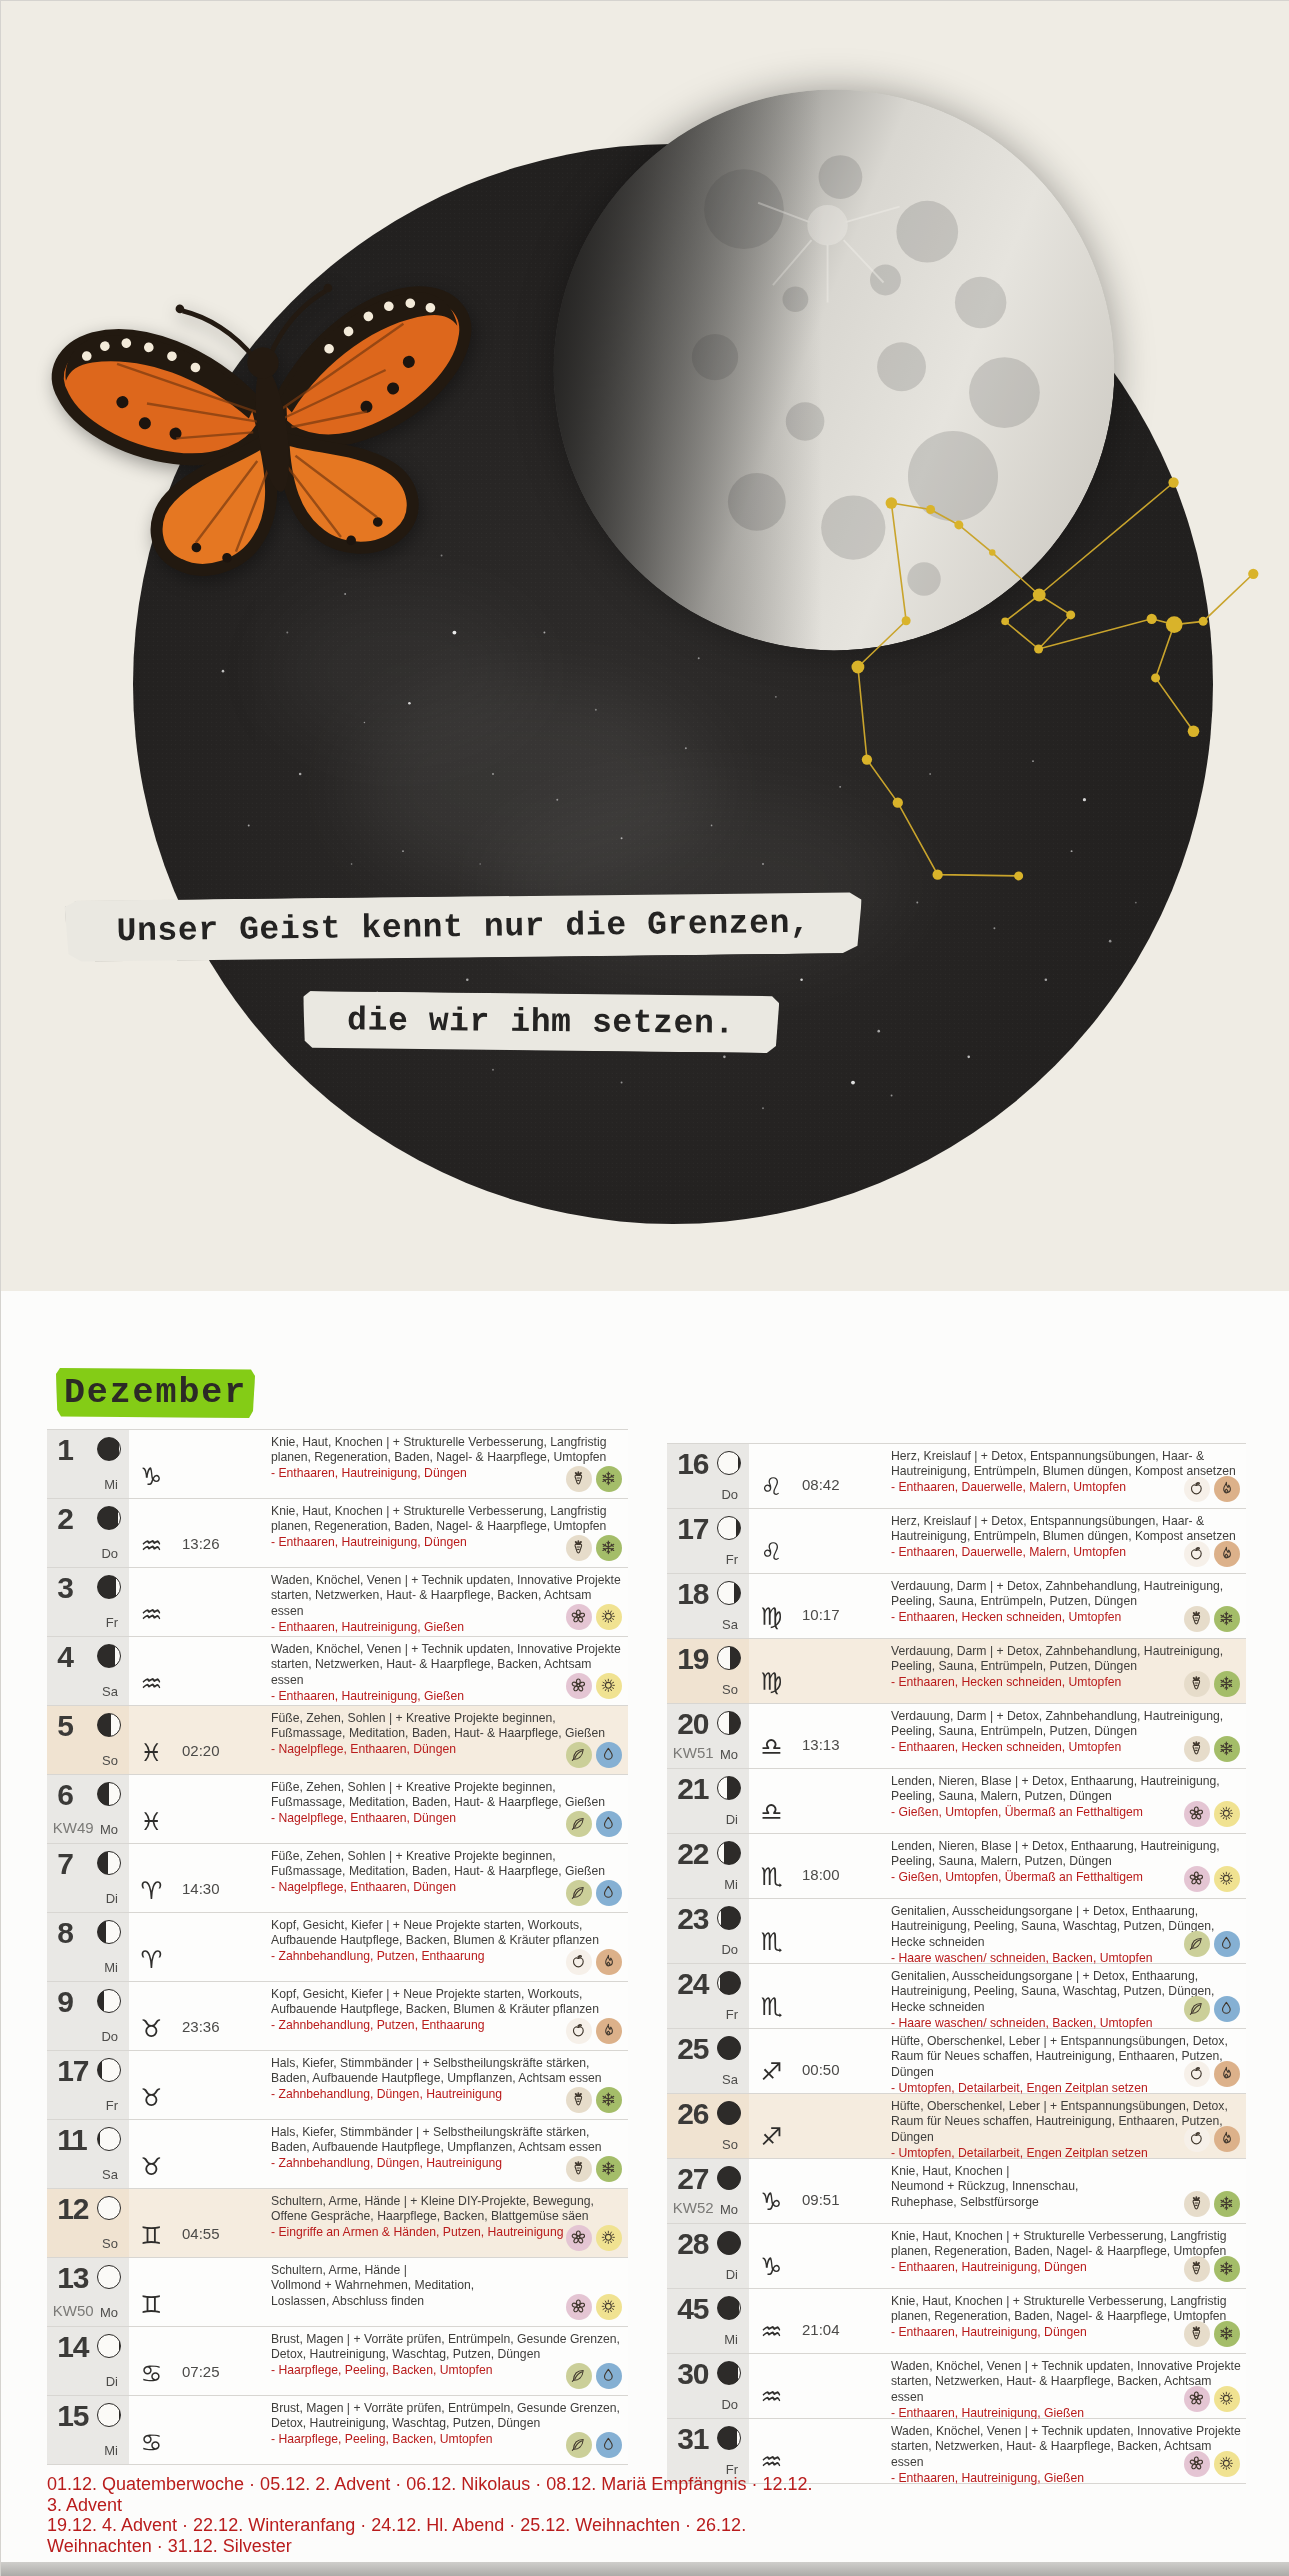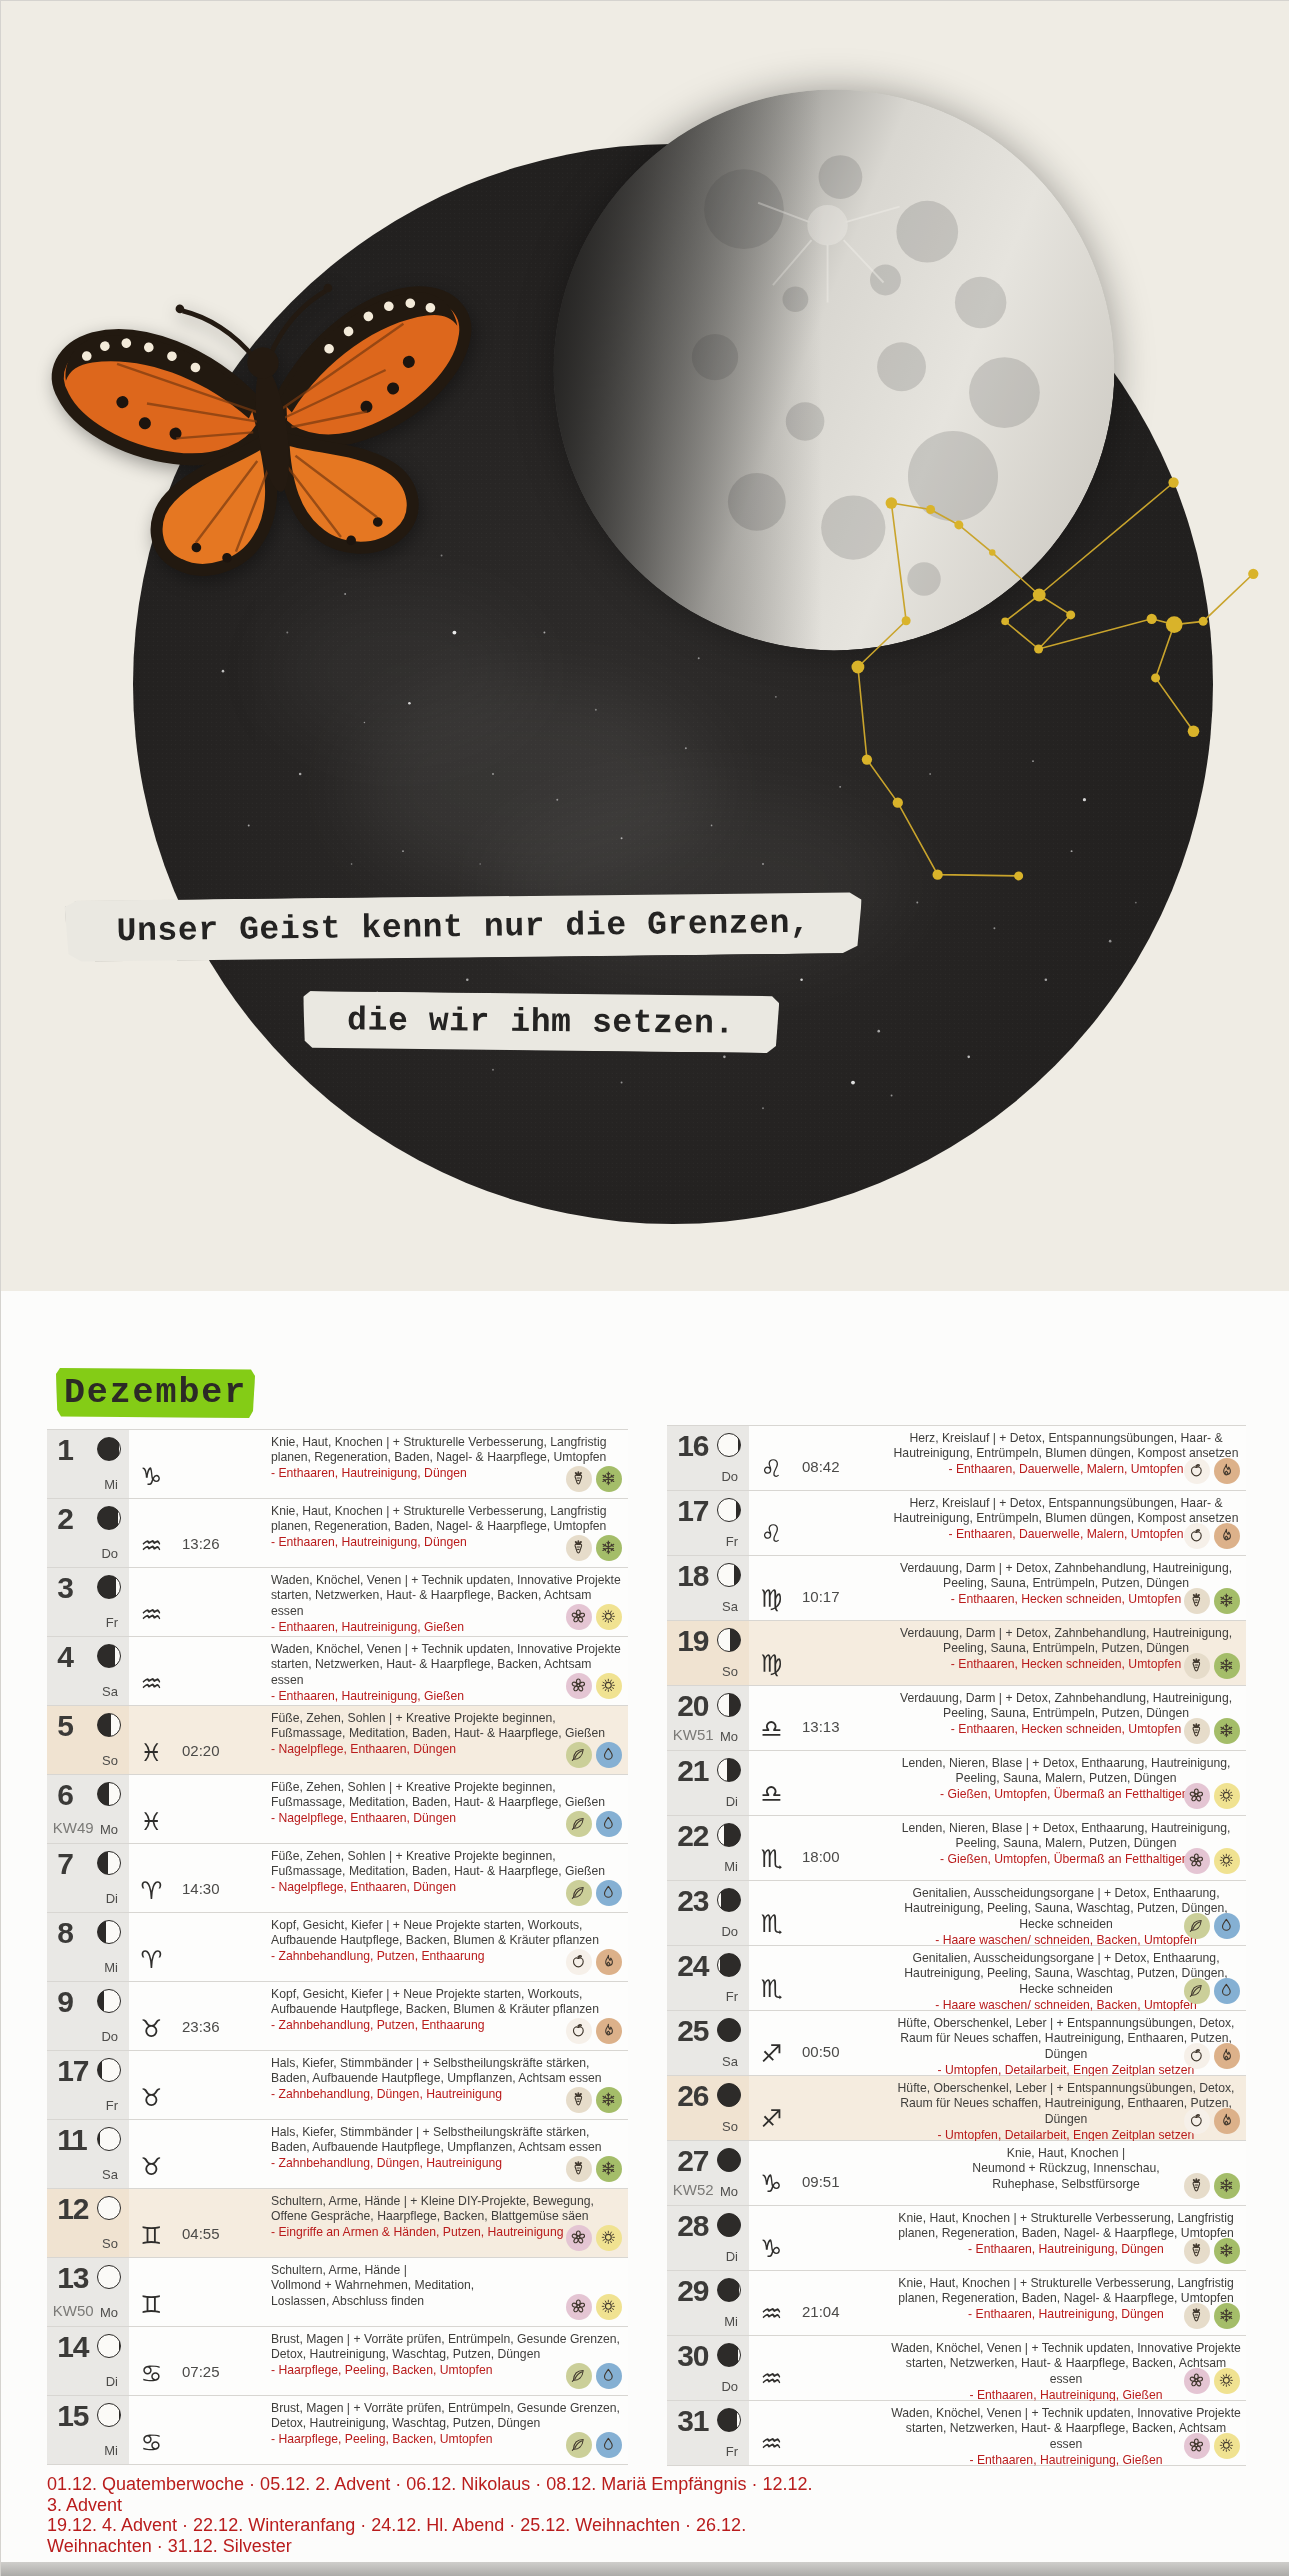--- a/index.html
+++ b/index.html
@@ -30,21 +30,21 @@
   
   .calendar{position:absolute;left:0;top:1290px;width:1290px;height:1286px;background:#fcfcfb;}
   .month-tape{position:absolute;left:55px;top:77px;width:199px;height:50px;background:#84cc16;
         box-shadow:0 1.3px 3.9px rgba(0,0,0,.18);display:flex;align-items:center;justify-content:center;
         clip-path:polygon(0% 12%,2% 0%,98% 3%,100% 16%,99% 86%,97% 100%,2.5% 97%,0.6% 84%);}
   .month-tape span{font-family:"Liberation Mono",monospace;font-weight:bold;font-size:35px;
         letter-spacing:1.9px;color:#2c2a26;}
 
   .col{position:absolute;border-top:1.3px solid #d8d6d2;}
   .col-left{left:46px;top:138px;width:581px;}
-  .col-right{left:666px;top:134px;width:579px;text-align:center;}
+  .col-right{left:666px;top:152px;width:579px;}
 
   .day-row{position:relative;box-sizing:border-box;border-bottom:1.3px solid #d8d6d2;background:#fdfdfc;}
   .col-left .day-row{height:69px;}
   .col-right .day-row{height:65px;}
   .day-row.sunday{background:#f5ecdf;}
 
   .day-cell{position:absolute;left:0;top:0;bottom:0;width:82px;background:#e9e8e5;}
   .day-row.sunday .day-cell{background:#f0e3d1;}
   .day-num{position:absolute;left:10.3px;top:2.6px;font-size:30px;font-weight:bold;color:#3b3a38;letter-spacing:-1.3px;}
   .moon{position:absolute;top:7px;right:8.4px;width:24px;height:24px;border-radius:50%;
@@ -1114,21 +1114,21 @@
       </span>
       <span class="icon-circle" style="background: rgb(164, 189, 105);">
         <svg xmlns="http://www.w3.org/2000/svg" viewBox="0 0 26 26" width="16.7" height="16.7">
                 <use href="#sym-frost" xlink:href="#sym-frost"></use>
               </svg>
       </span>
     </div>
   </div>
         <div class="day-row">
     <div class="day-cell">
-      <span class="day-num">29</span>
+      <span class="day-num">45</span>
       <span class="moon" style="background: linear-gradient(to right, rgb(45, 43, 41) 0px, rgb(45, 43, 41) 96%, rgb(251, 250, 247) 96%, rgb(251, 250, 247) 100%);"></span>
       <span class="kw"></span>
       <span class="wd">Mi</span>
     </div>
     <div class="sign-col">
       <span class="zodiac">♒</span>
       <span class="time">21:04</span>
     </div>
     <div class="texts">
       <p class="body">Knie, Haut, Knochen | + Strukturelle Verbesserung, Langfristig planen, Regeneration, Baden, Nagel- &amp; Haarpflege, Umtopfen</p>

